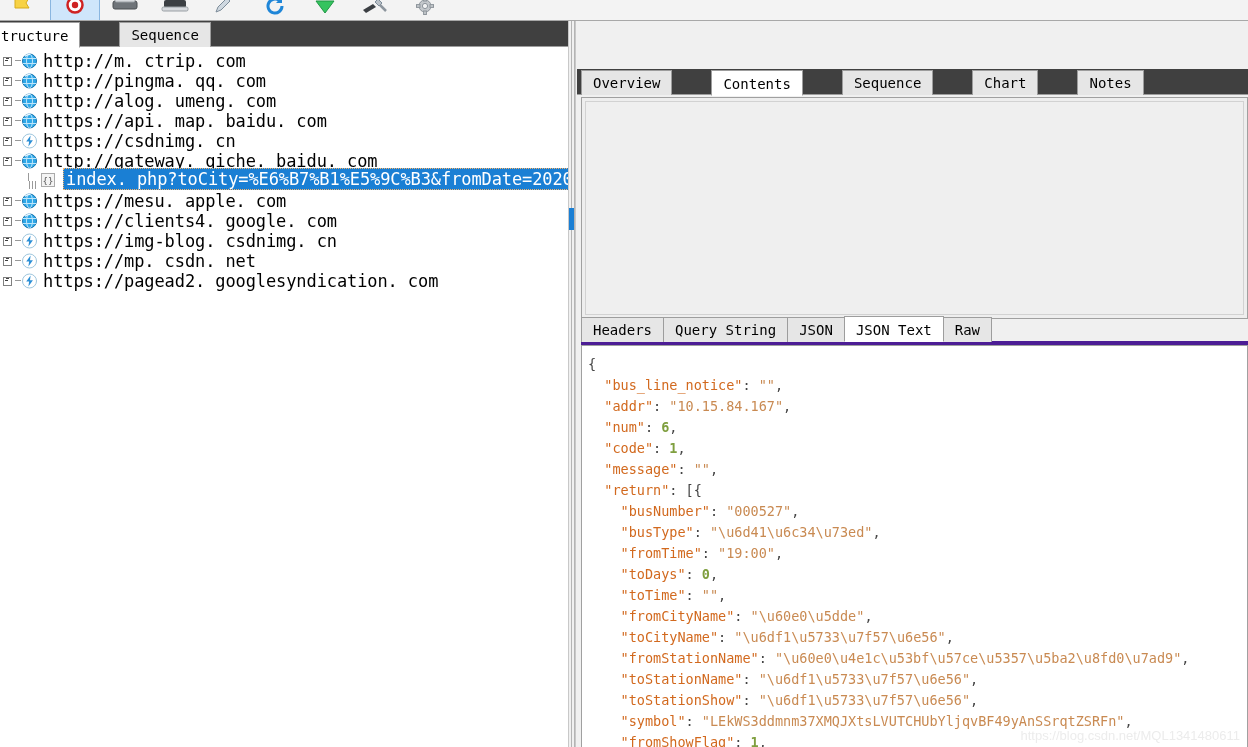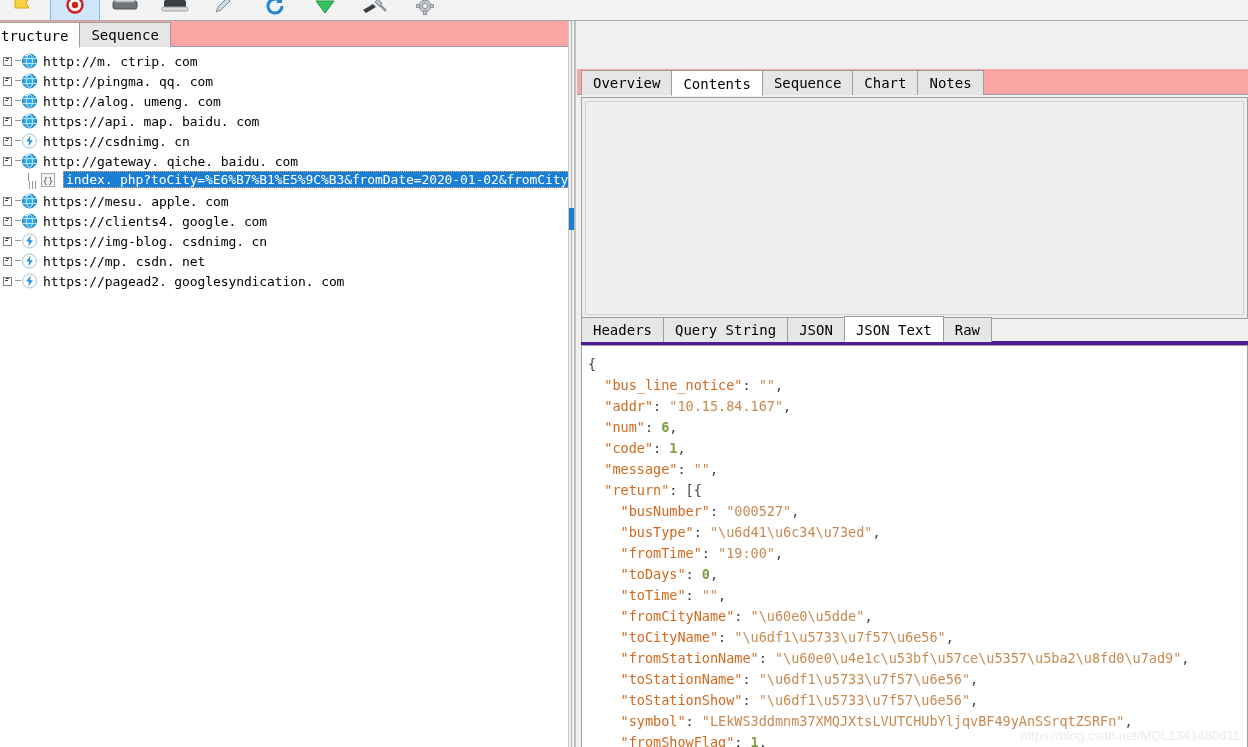--- a/index.html
+++ b/index.html
@@ -27,23 +27,23 @@
   }
   .tb-btn.sel { background: #cfe6fb; border: 1px solid #8ab6e0; border-bottom: none; }
   .tb-ico { display: block; }
 
   
   .left-panel {
     position: absolute; left: 0; top: 21px; width: 568px; height: 726px;
     background: #f0f0f0;
   }
   .tabrow {
-    position: relative; height: 26px; background: #fca5a5;
+    position: relative; height: 26px; background: #404040;
     border-bottom: 1px solid #9d9d9d;
-    display: flex; align-items: center;
+    display: flex; align-items: center; gap: 40px;
   }
   .tab {
     height: 25px; line-height: 25px;
     padding: 0 11px;
     font-size: 14px; color: #000;
     background: #e6e6e6;
     border: 1px solid #9d9d9d;
     border-bottom: none;
     margin-right: -1px;
     position: relative; top: 1px;
@@ -83,21 +83,21 @@
     box-shadow: 1px -2px 0 0 #404040, 10px 0 0 0 #9a9a9a, 13px 0 0 0 #9a9a9a;
   }
   .tleaf .handle::before { display: none; }
   .tleaf .handle::after {
     left: 6px; top: 2px; width: 1px; height: 8px; background: #9a9a9a;
     box-shadow: 1px 8px 0 0 #9a9a9a, 4px 8px 0 0 #9a9a9a, 7px 8px 0 0 #9a9a9a;
   }
   .ico { width: 20px; height: 16px; flex: 0 0 20px; position: relative; }
   .ico svg { position: absolute; left: 1px; top: 0; }
   .tlabel {
-    font-size: 13px; color: #000;
+    font-size: 17px; color: #000;
     font-family: "DejaVu Sans Mono", "Liberation Mono", monospace;
     letter-spacing: -0.1px;
     padding-left: 3px;
   }
   .trow.indent { padding-left: 22px; }
   .sel-label {
     background: #1a7fd4; color: #ffffff;
     outline: 1px dotted #f7b46a;
     outline-offset: -1px;
     padding: 1px 2px 1px 3px;

